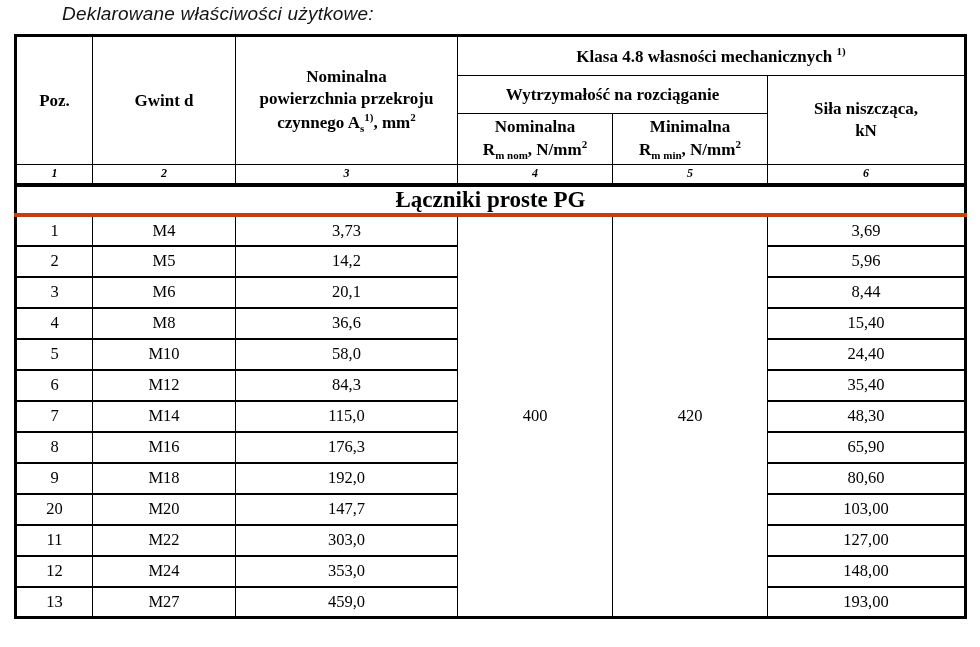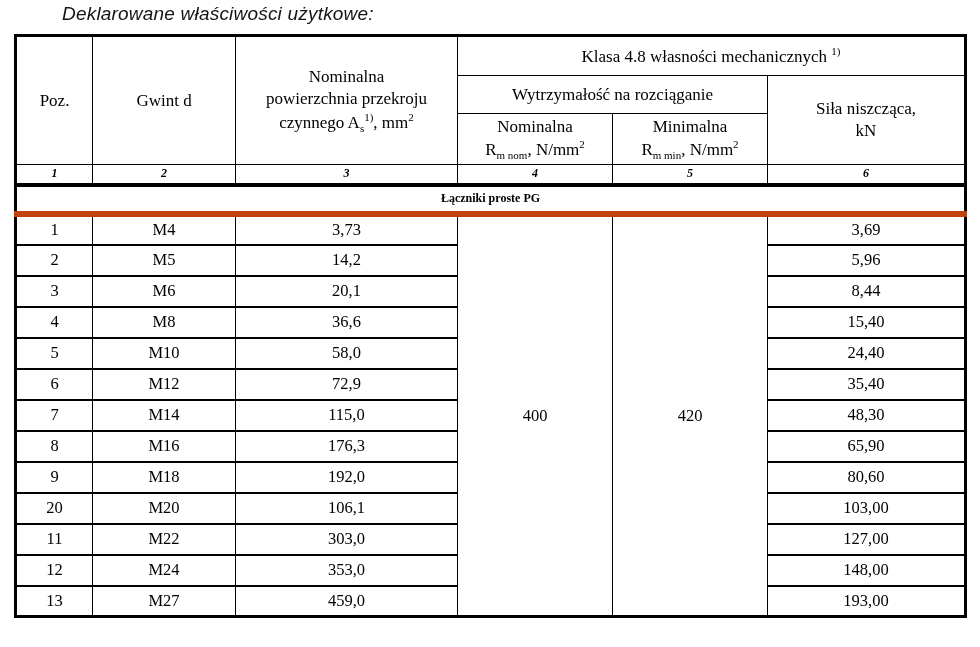--- a/index.html
+++ b/index.html
@@ -38,21 +38,21 @@
   }
   .props-table td {
     border: 1px solid #000;
     text-align: center;
     vertical-align: middle;
     padding: 0 2px;
     overflow: hidden;
   }
   
   .props-table td.hdr {
-    font-weight: normal;
+    font-weight: bold;
     font-size: 17px;
     line-height: 1.28;
   }
   .props-table td.hdr sup,
   .props-table td.hdr sub {
     font-size: 11px;
   }
   tr.hrow-1 { height: 40px; }
   tr.hrow-2 { height: 38px; }
   tr.hrow-3 { height: 51px; }
@@ -62,22 +62,22 @@
     font-style: italic;
     font-weight: bold;
     font-size: 12px;
     border-bottom: 4px solid #000;
     padding: 0;
   }
   
   tr.section-row { height: 29px; }
   tr.section-row td {
     font-weight: bold;
-    font-size: 12px;
-    border-bottom: 6px solid #c2410c;
+    font-size: 23px;
+    border-bottom: 4px solid #c2410c;
   }
   
   tr.data-row { height: 31px; }
   tr.data-row td {
     font-size: 16.5px;
     border-top-width: 2px;
     border-bottom-width: 2px;
   }
   td.merged-cell {
     font-size: 16.5px;
@@ -175,21 +175,21 @@
       </tr>
       <tr class="data-row">
         <td>5</td>
         <td>M10</td>
         <td>58,0</td>
         <td>24,40</td>
       </tr>
       <tr class="data-row">
         <td>6</td>
         <td>M12</td>
-        <td>72,9</td>
+        <td>84,3</td>
         <td>35,40</td>
       </tr>
       <tr class="data-row">
         <td>7</td>
         <td>M14</td>
         <td>115,0</td>
         <td>48,30</td>
       </tr>
       <tr class="data-row">
         <td>8</td>
@@ -199,21 +199,21 @@
       </tr>
       <tr class="data-row">
         <td>9</td>
         <td>M18</td>
         <td>192,0</td>
         <td>80,60</td>
       </tr>
       <tr class="data-row">
         <td>20</td>
         <td>M20</td>
-        <td>106,1</td>
+        <td>147,7</td>
         <td>103,00</td>
       </tr>
       <tr class="data-row">
         <td>11</td>
         <td>M22</td>
         <td>303,0</td>
         <td>127,00</td>
       </tr>
       <tr class="data-row">
         <td>12</td>

